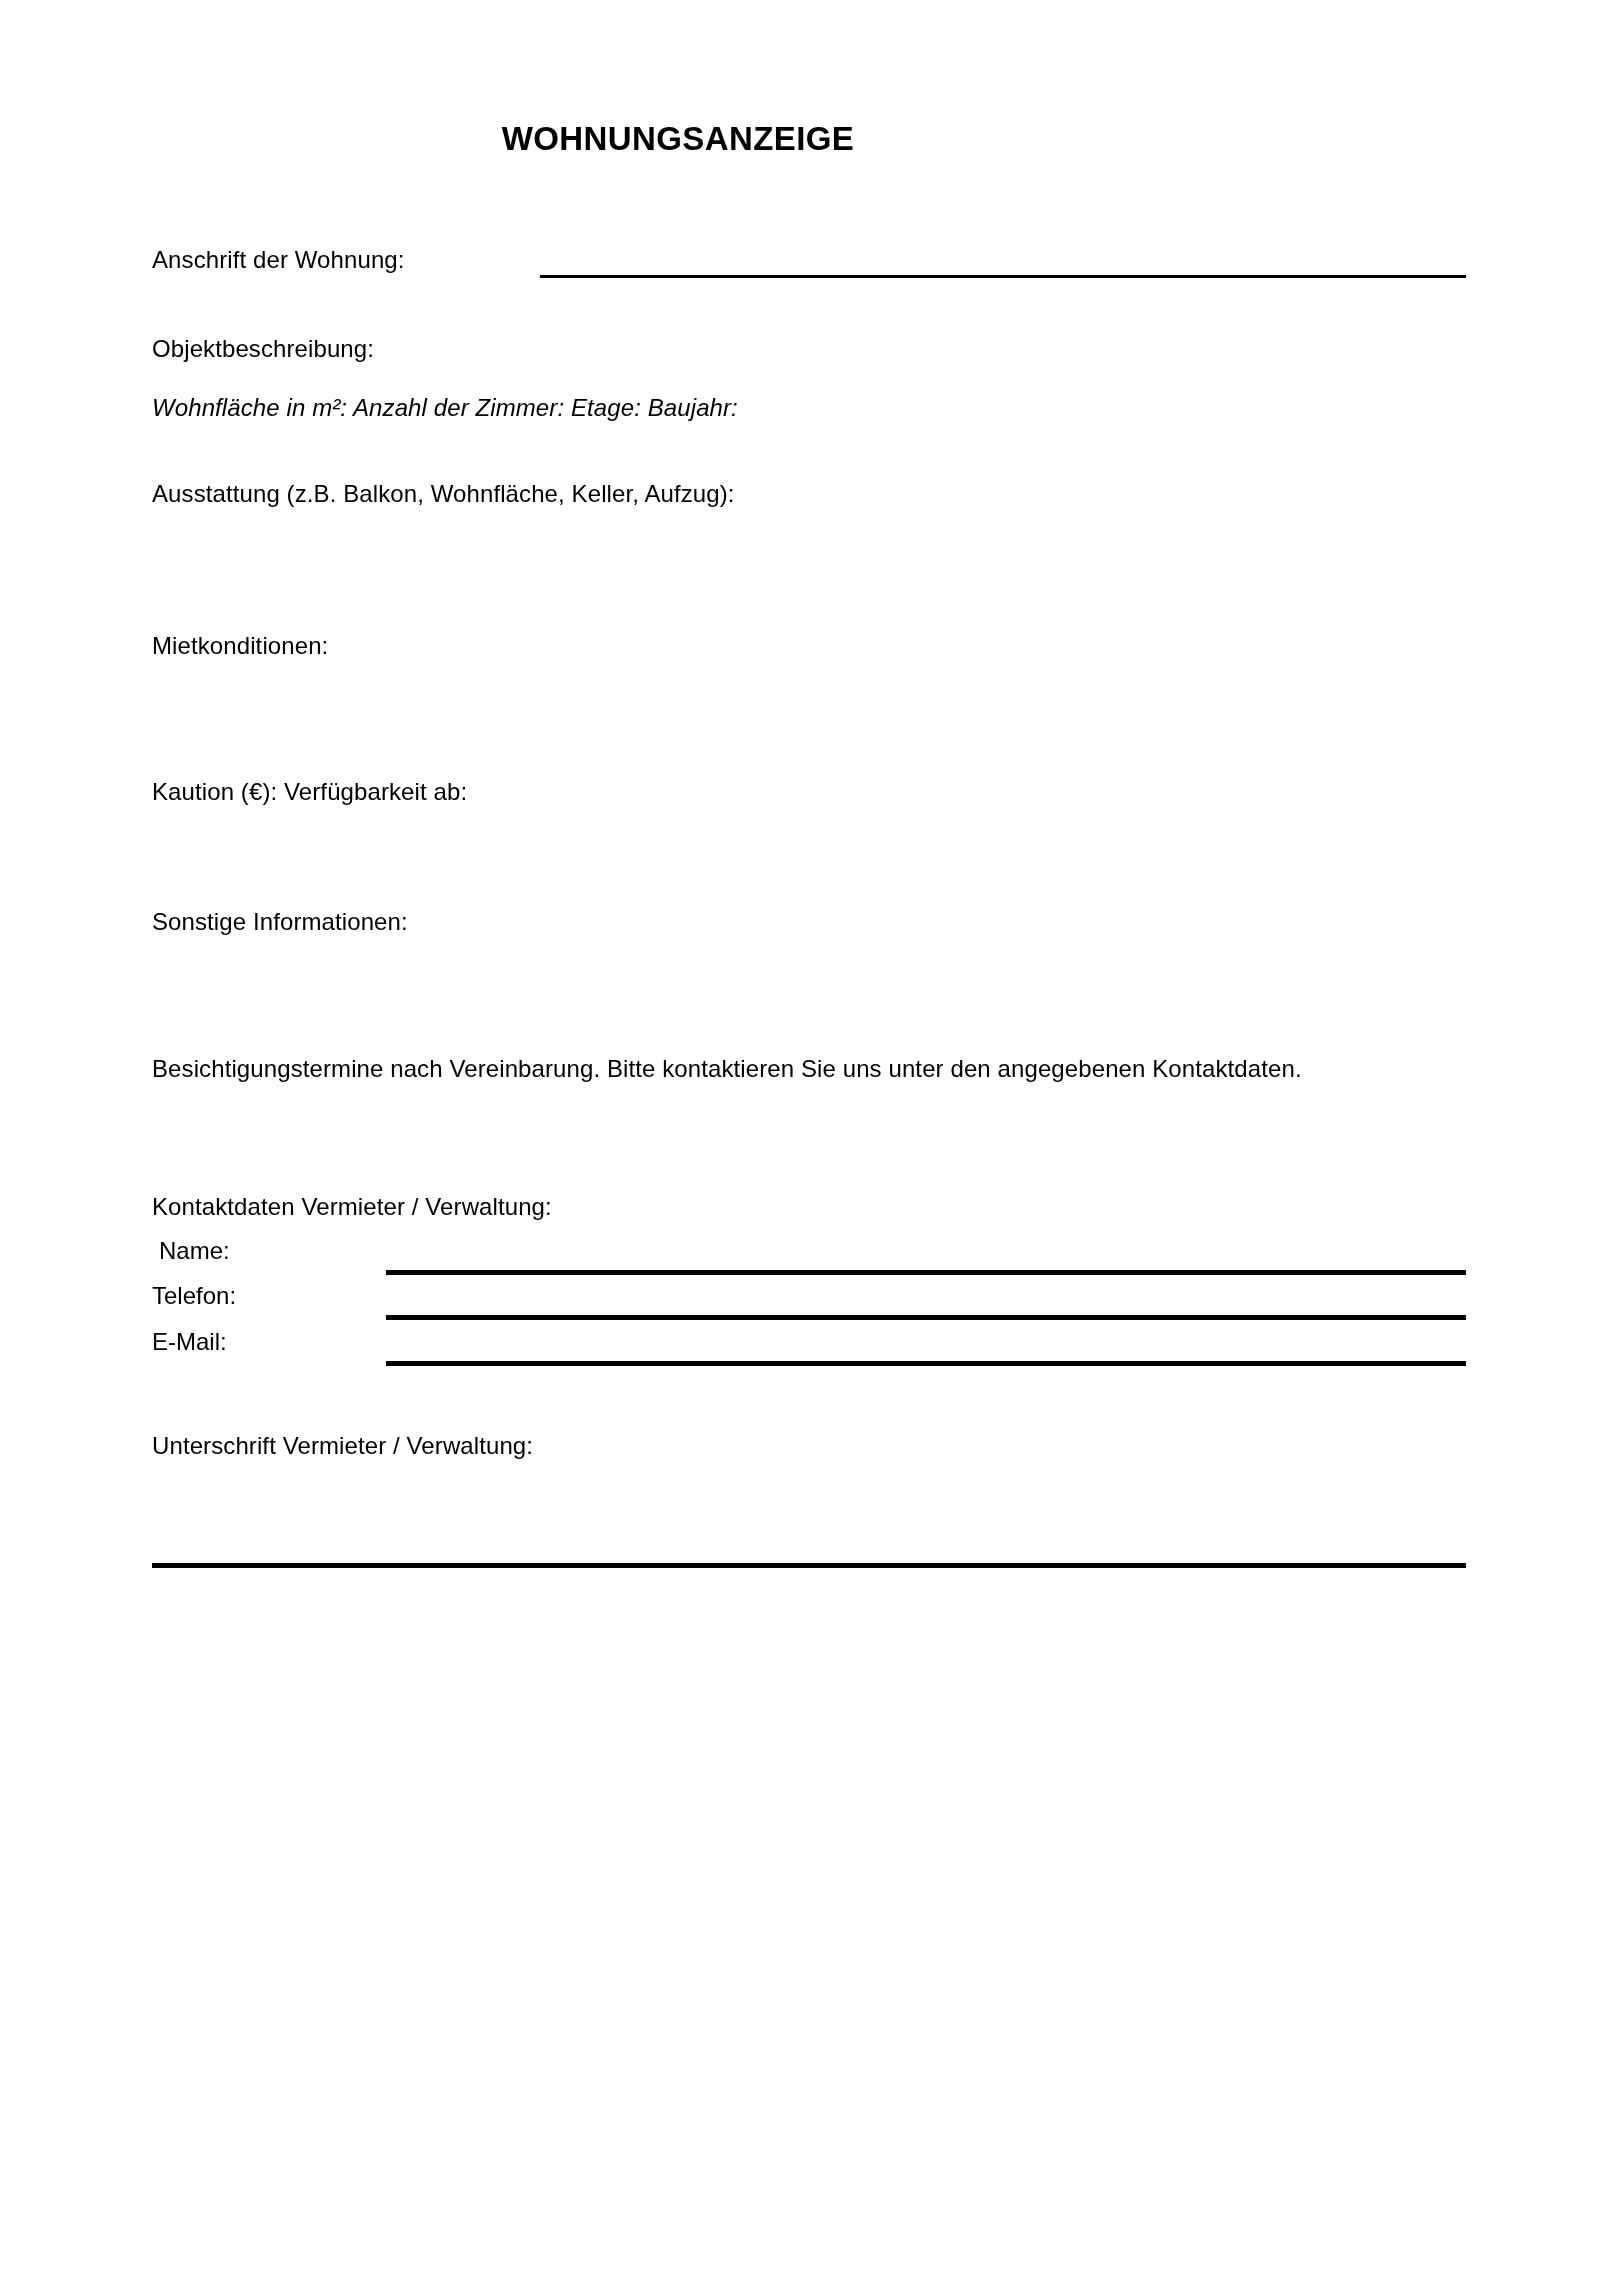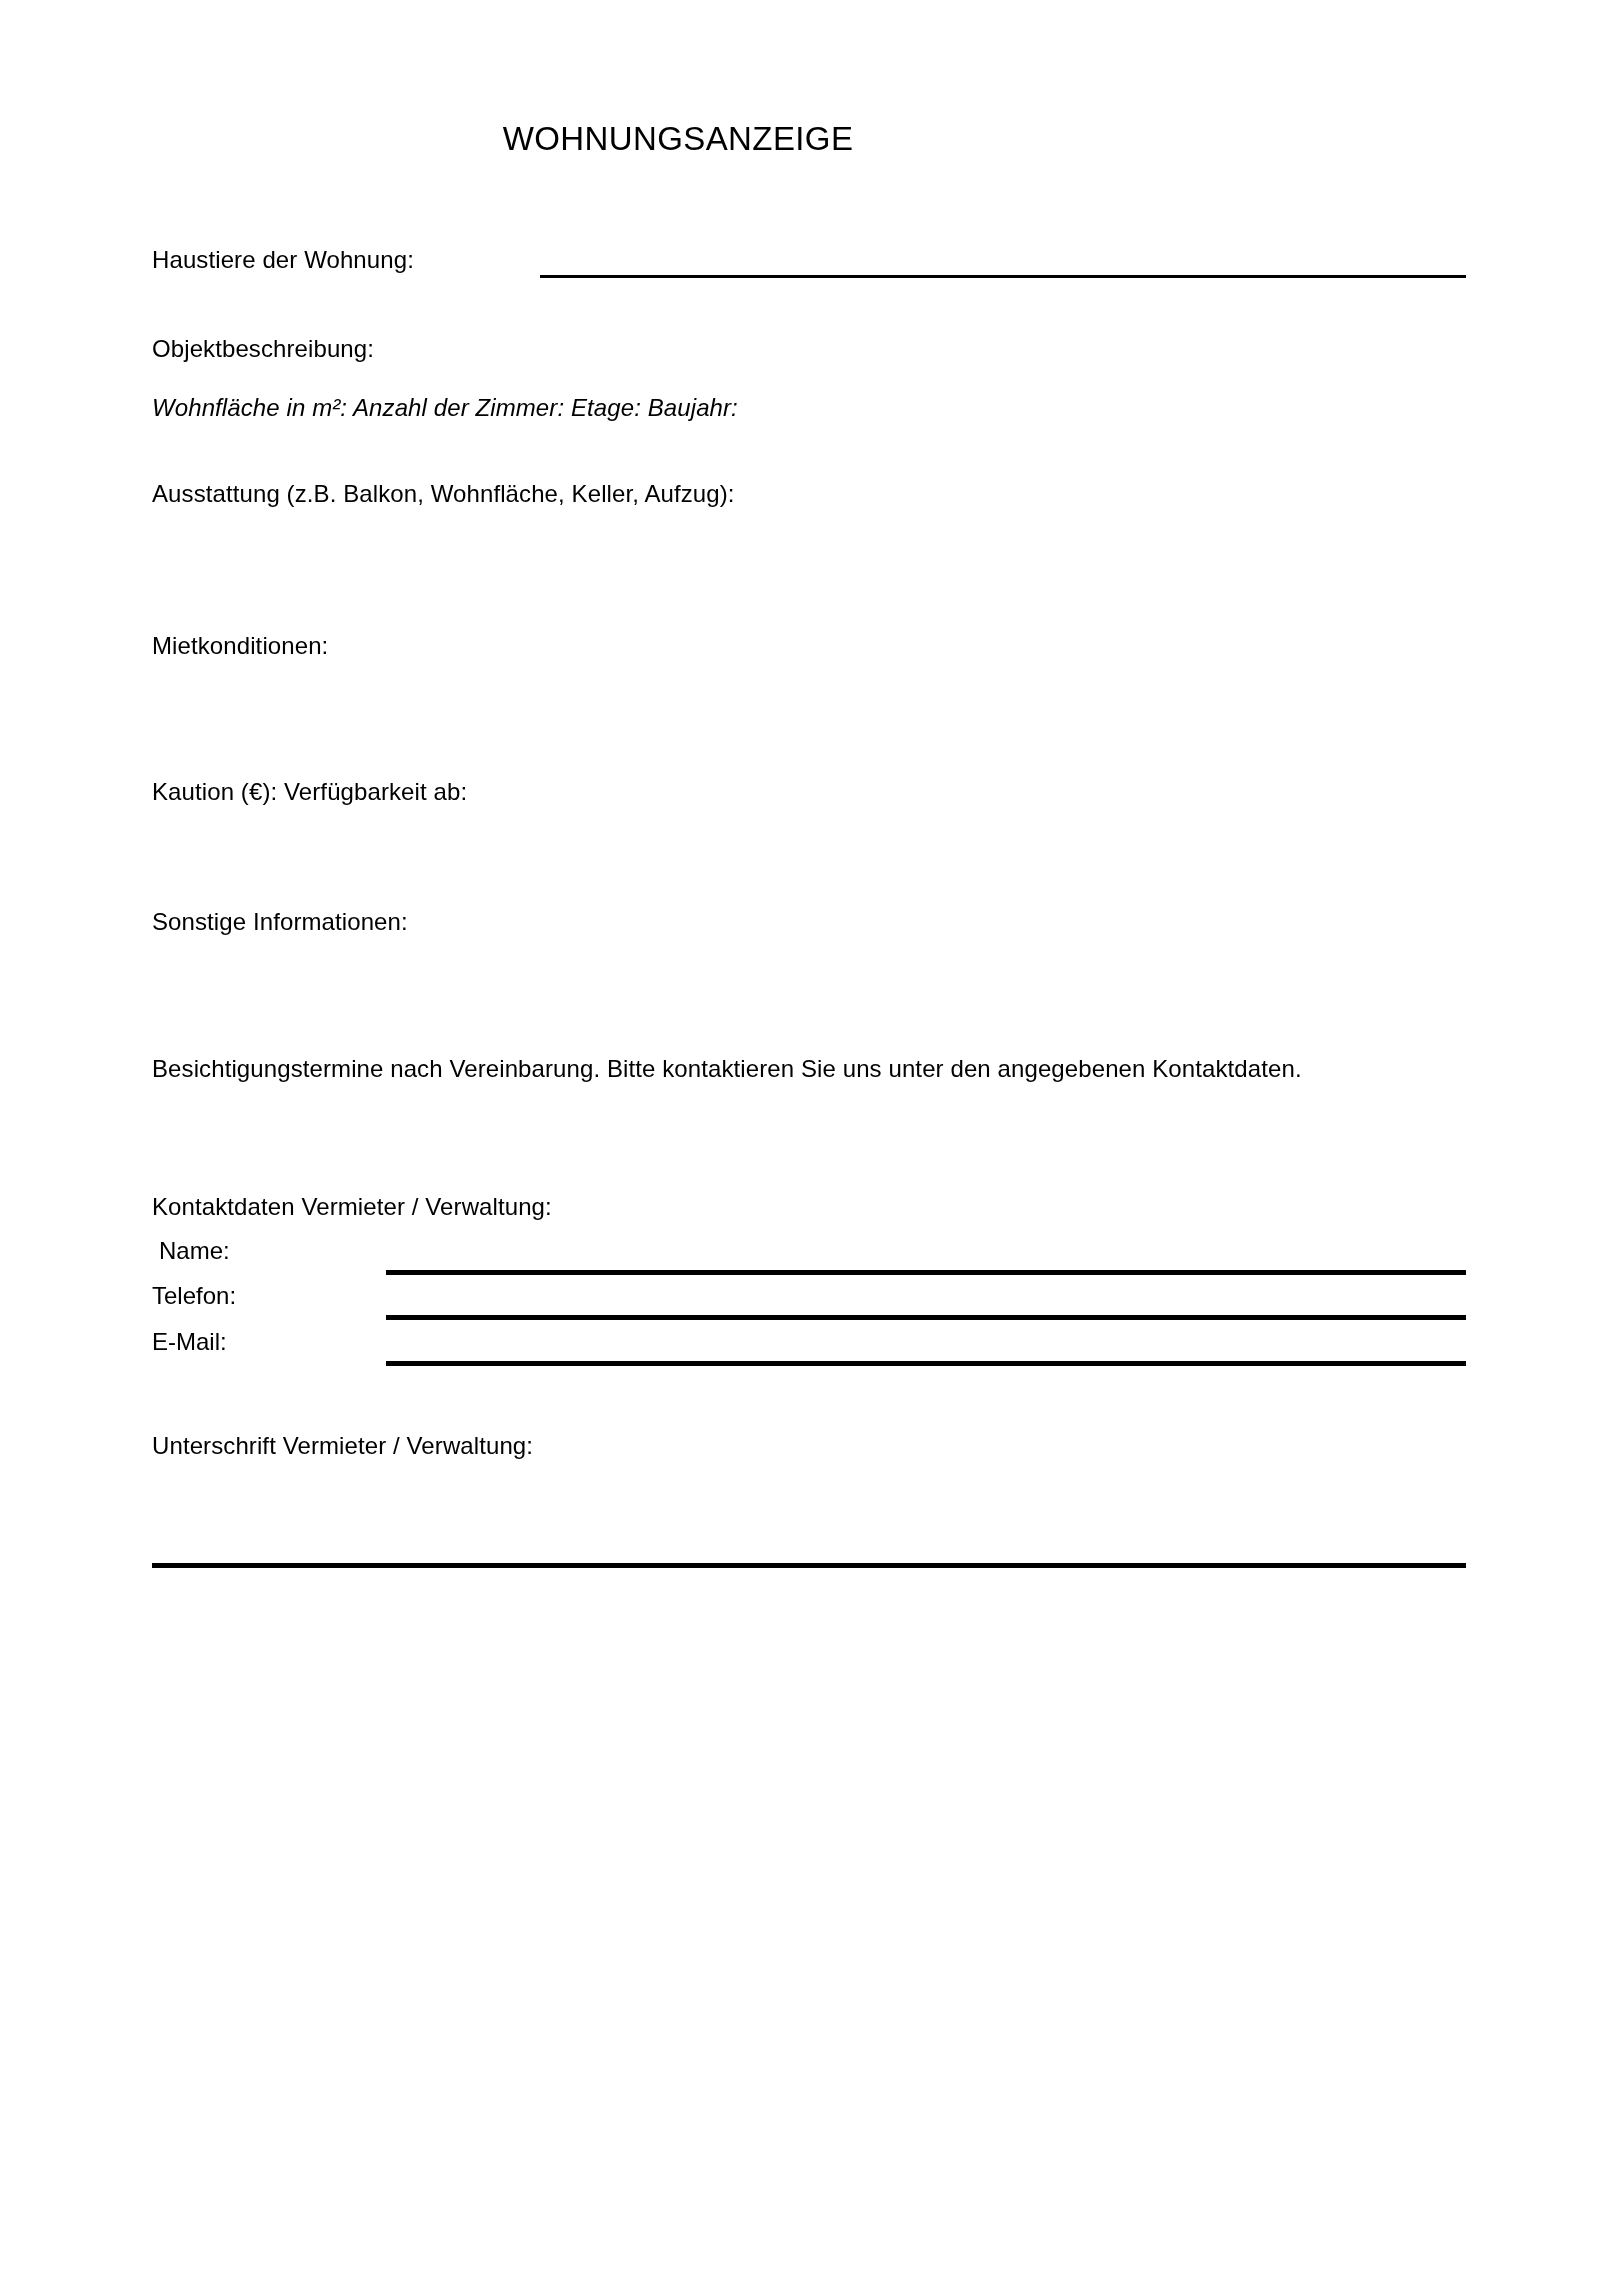--- a/index.html
+++ b/index.html
@@ -16,21 +16,21 @@
     color: #000000;
     overflow: hidden;
   }
   .doc-title {
     position: absolute;
     top: 120px;
     left: 0;
     width: 1356px;
     text-align: center;
     font-size: 33px;
-    font-weight: 400;
+    font-weight: 700;
     letter-spacing: 0.4px;
     white-space: nowrap;
   }
   .ln {
     position: absolute;
     left: 152px;
     font-size: 24px;
     font-weight: 400;
     line-height: 1.25;
     white-space: nowrap;
@@ -53,21 +53,21 @@
     white-space: nowrap;
   }
 </style>
 </head>
 <body>
 
 <div class="page">
 
   <div class="doc-title">WOHNUNGSANZEIGE</div>
 
-  <div class="ln" style="top:245px;">Haustiere der Wohnung:</div>
+  <div class="ln" style="top:245px;">Anschrift der Wohnung:</div>
   <div class="rule rule-thin" style="top:275px; left:540px; width:926px;"></div>
 
   <div class="ln" style="top:334px;">Objektbeschreibung:</div>
   <div class="ln" style="top:393px;font-style:italic;">Wohnfläche in m²: Anzahl der Zimmer: Etage: Baujahr:</div>
 
   <div class="ln" style="top:479px;">Ausstattung (z.B. Balkon, Wohnfläche, Keller, Aufzug):</div>
 
   <div class="ln" style="top:631px;">Mietkonditionen:</div>
 
   <div class="ln" style="top:777px;">Kaution (€): Verfügbarkeit ab:</div>

